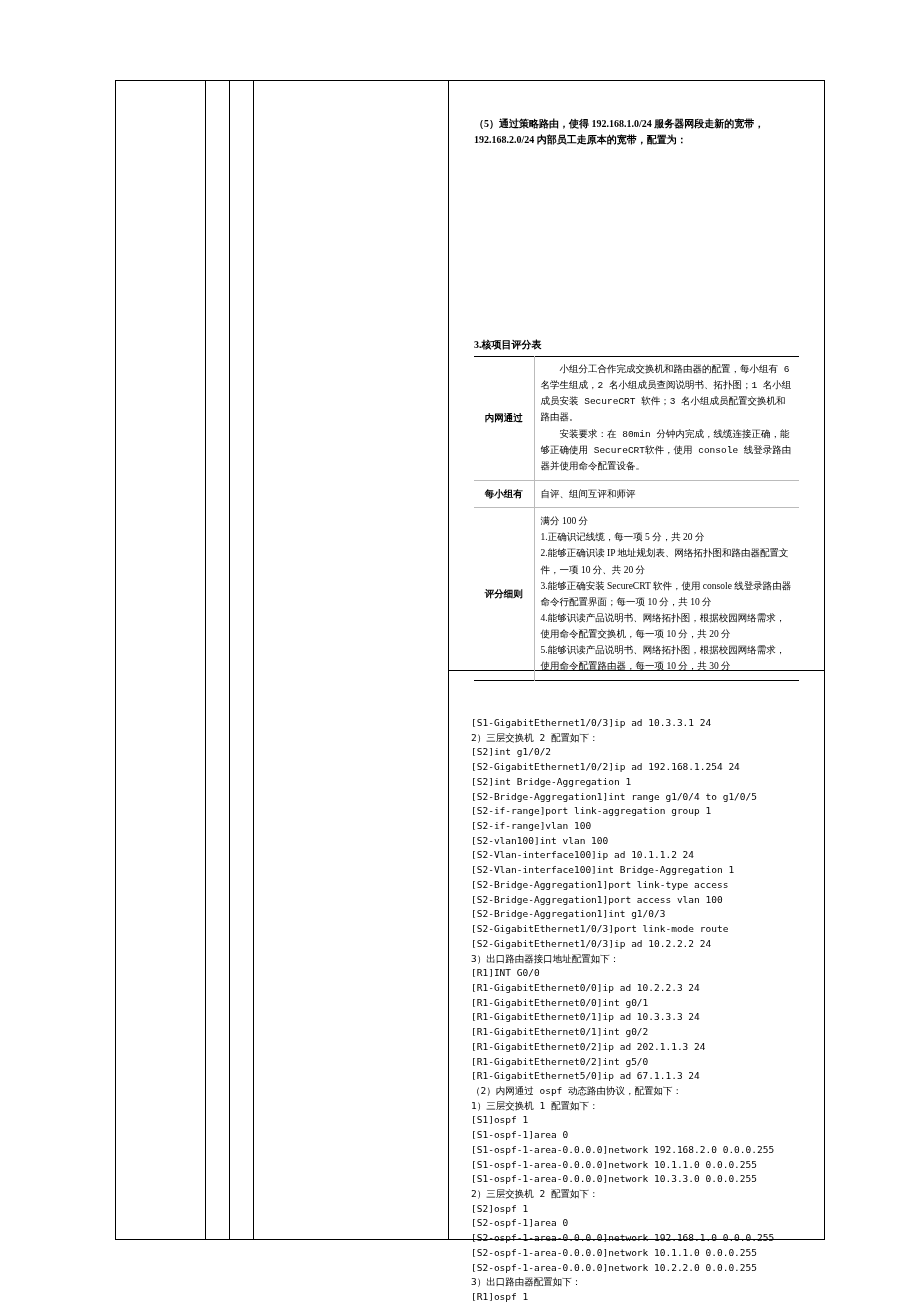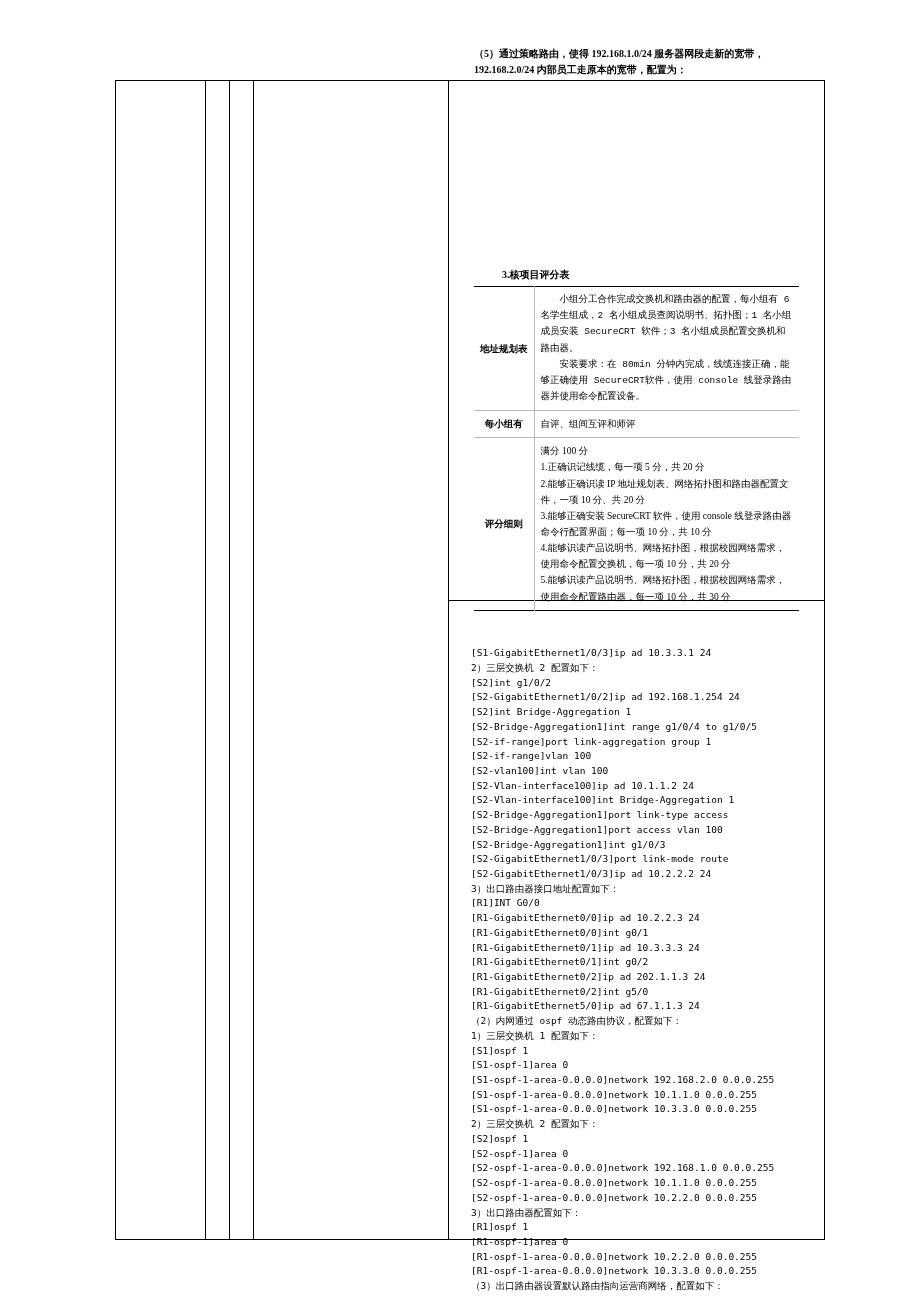--- a/index.html
+++ b/index.html
@@ -14,31 +14,31 @@
     }
     .outer {
       border: 1px solid #000;
       display: flex;
       height: 1160px;
     }
     .col-left { width: 90px; border-right: 1px solid #000; }
     .col-mid1 { width: 24px; border-right: 1px solid #000; }
     .col-mid2 { width: 24px; border-right: 1px solid #000; }
     .col-mid3 { width: 195px; border-right: 1px solid #000; }
-    .col-right { flex: 1; display: flex; flex-direction: column; justify-content: center; }
+    .col-right { flex: 1; display: flex; flex-direction: column; }
     
     .top-half {
       height: 590px;
       border-bottom: 1px solid #000;
       padding: 35px 25px 10px 25px;
       position: relative;
     }
     .heading { font-weight: bold; line-height: 1.6; }
     .spacer { height: 190px; }
-    .tbl-title { font-weight: bold; margin-bottom: 4px; margin-left: 28px; }
+    .tbl-title { font-weight: bold; margin-bottom: 4px; }
     
     table.eval {
       width: 100%;
       border-collapse: collapse;
       border-top: 1px solid #000;
       border-bottom: 1px solid #000;
     }
     table.eval td {
       border-bottom: 1px solid #bbb;
       padding: 5px 6px;
@@ -76,21 +76,21 @@
   <div class="col-mid3"></div>
   <div class="col-right">
 
     <div class="top-half">
       <div class="heading">（5）通过策略路由，使得 192.168.1.0/24 服务器网段走新的宽带，192.168.2.0/24 内部员工走原本的宽带，配置为：</div>
       <div class="spacer"></div>
       <div class="tbl-title">3.核项目评分表</div>
       <table class="eval">
         <tbody id="tb">
             <tr>
-              <td>地址规划表</td>
+              <td>内网通过</td>
               <td style="white-space: pre-line; font-family: Liberation Mono, monospace;">　　小组分工合作完成交换机和路由器的配置，每小组有 6 名学生组成，2 名小组成员查阅说明书、拓扑图；1 名小组成员安装 SecureCRT 软件；3 名小组成员配置交换机和路由器。
 　　安装要求：在 80min 分钟内完成，线缆连接正确，能够正确使用 SecureCRT软件，使用 console 线登录路由器并使用命令配置设备。</td>
             </tr>
             <tr>
               <td>每小组有</td>
               <td style="white-space: pre-line;">自评、组间互评和师评</td>
             </tr>
             <tr>
               <td>评分细则</td>
               <td style="white-space: pre-line;">满分 100 分

